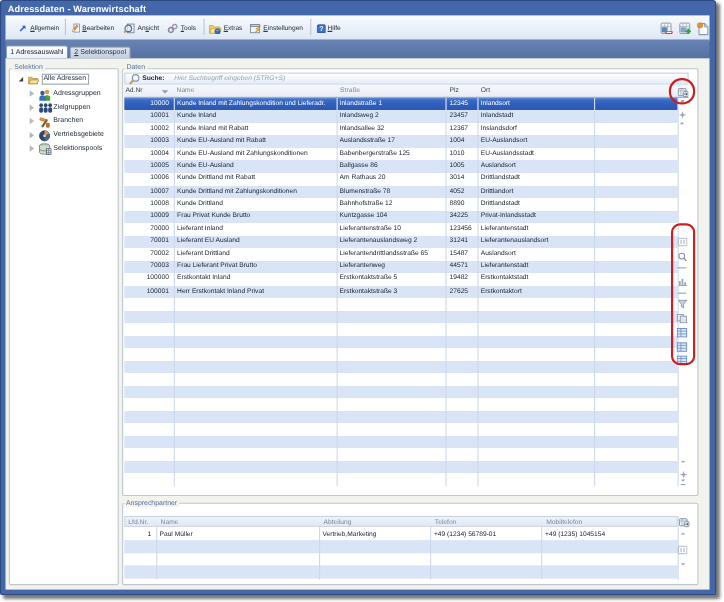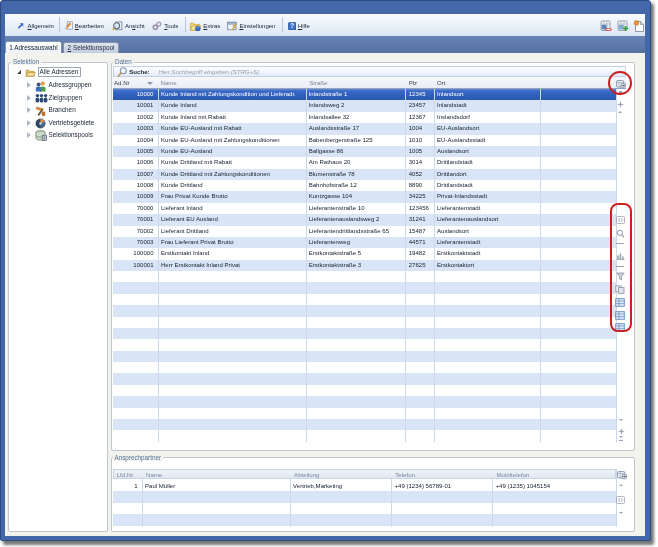--- a/index.html
+++ b/index.html
@@ -37,20 +37,21 @@
 .dash{position:absolute;height:1.2px;background:#9aa4b2;z-index:4;}
 .trow{position:absolute;left:0;height:12px;width:107px;}
 .tlabel{position:absolute;top:1.5px;font-size:6.35px;color:#1a2433;white-space:nowrap;}
 .troot{left:37.5px;border:1px solid #9aa6b4;background:#fff;padding:0 2px 0.5px 1px;top:0.5px;}
 .texp{position:absolute;top:3.4px;width:0;height:0;border-left:4.5px solid transparent;border-top:0 ;border-bottom:4.5px solid #404040;border-right:0px solid transparent;transform:none;}
 .tcol{position:absolute;top:2.5px;width:0;height:0;border-top:3.2px solid transparent;border-bottom:3.2px solid transparent;border-left:4.2px solid #b0b8c2;}
 </style></head>
 <body>
 <div id="canvas">
 <div id="win"></div>
+<div id="title">Adressdaten - Warenwirtschaft</div>
 <div id="menubar">
 <div class="ic" style="left:12.0px;top:8.1px;">
         <div style="width:7.5px;height:7.5px;"><svg style="width:7.5px;height:7.5px;" width="12" height="12" viewBox="0 0 12 12">
             <path d="M2.2 9.8 L7.5 4.5" stroke="#2b5ed0" stroke-width="2.3" fill="none"></path>
             <path d="M4.6 2.1 h5.3 v5.3 z" fill="#2b5ed0"></path>
           </svg></div>
       </div>
       <span class="ml" style="position:absolute;left:22.5px;top:9px;"><u>A</u>llgemein</span>
 <div class="ic" style="left:59.7px;top:7.3px;">
         <div style="width:8.0px;height:9.0px;"><svg style="width:8.0px;height:9.0px;" width="11" height="11" viewBox="0 0 11 11">

